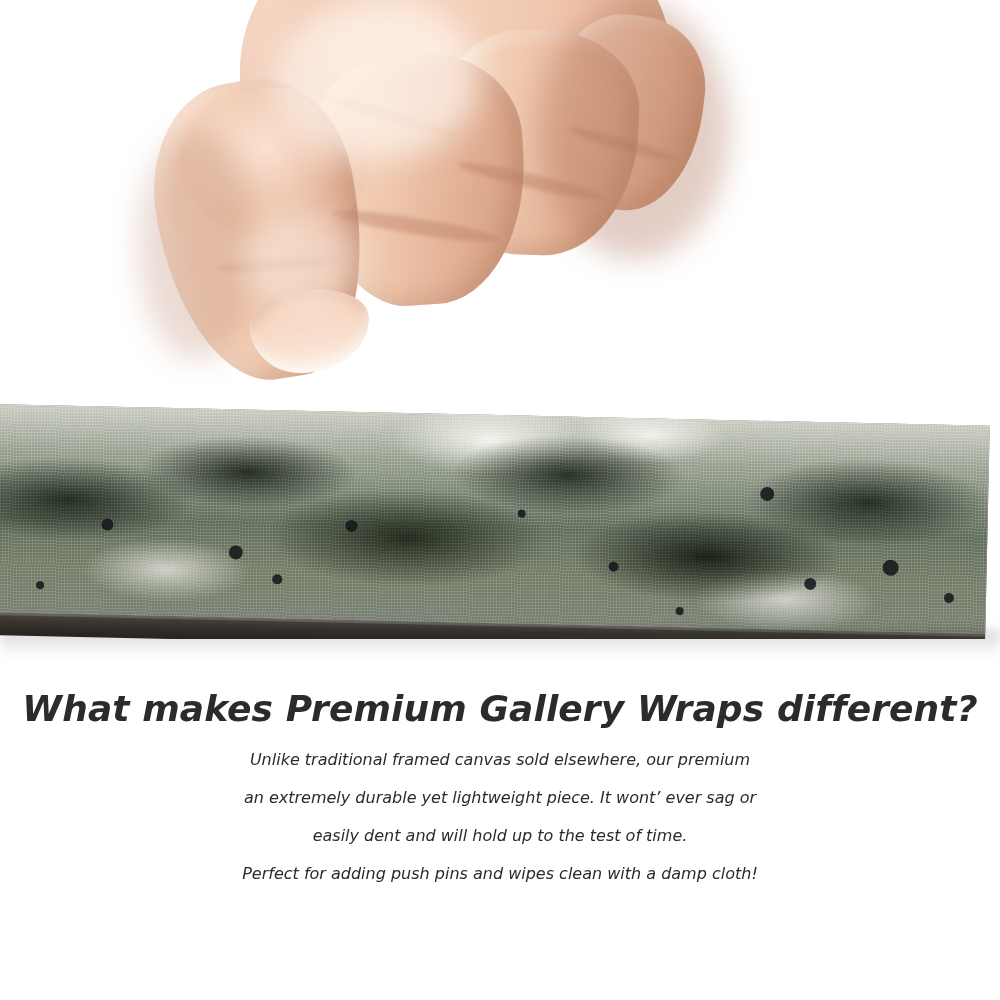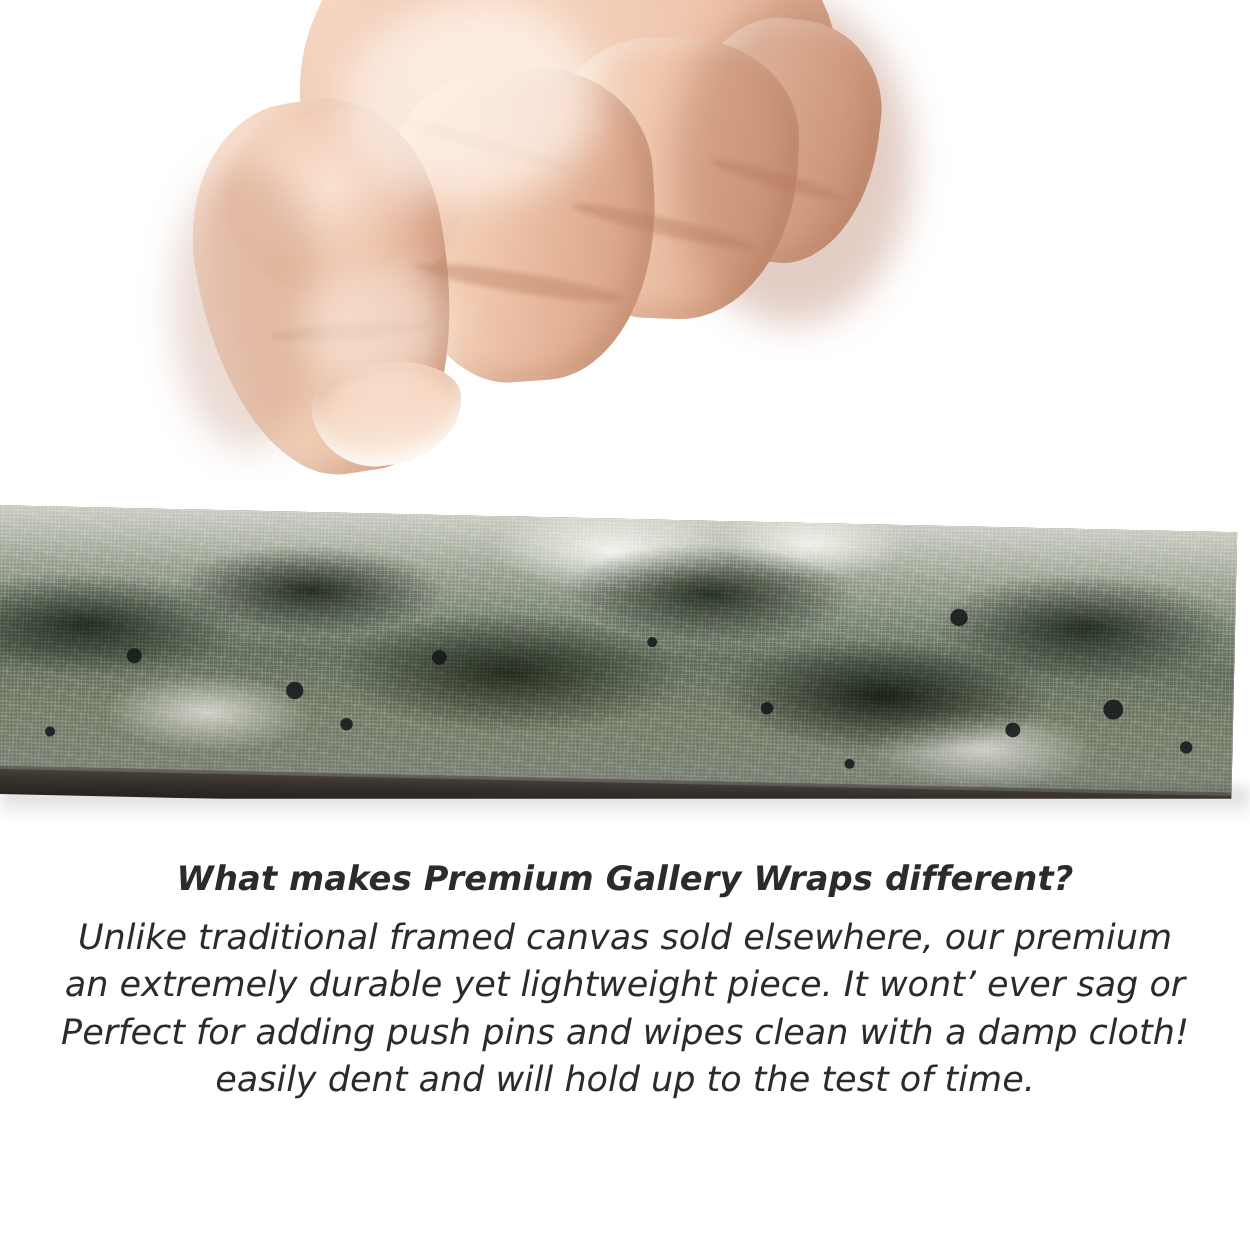--- a/index.html
+++ b/index.html
@@ -238,28 +238,28 @@
   .caption {
     position: absolute;
     left: 0;
     top: 688px;
     width: 1000px;
     text-align: center;
     font-family: "DejaVu Sans", sans-serif;
     color: #2b2b2b;
   }
   .caption-heading {
-    font-size: 27px;
+    font-size: 36px;
     font-style: italic;
     font-weight: 700;
     letter-spacing: .1px;
     margin-bottom: 12px;
   }
   .caption-line {
-    font-size: 28px;
+    font-size: 16px;
     font-style: italic;
     line-height: 38px;
   }
 </style>
 </head>
 <body>
 
 <div class="stage">
 
   <div class="hand-area">
@@ -303,17 +303,17 @@
           <div class="speck" style="left: 50px; top: 176px; width: 8px; height: 8px;"></div>
         </div>
     </div>
   </div>
   <div class="strip-shadow"></div>
 
   <div class="caption">
     <div class="caption-heading">What makes Premium Gallery Wraps different?</div>
     <div class="caption-line">Unlike traditional framed canvas sold elsewhere, our premium</div>
     <div class="caption-line">an extremely durable yet lightweight piece. It wont’ ever sag or</div>
+    <div class="caption-line">easily dent and will hold up to the test of time.</div>
     <div class="caption-line">Perfect for adding push pins and wipes clean with a damp cloth!</div>
-    <div class="caption-line">easily dent and will hold up to the test of time.</div>
   </div>
 
 </div>
 
 </body></html>

